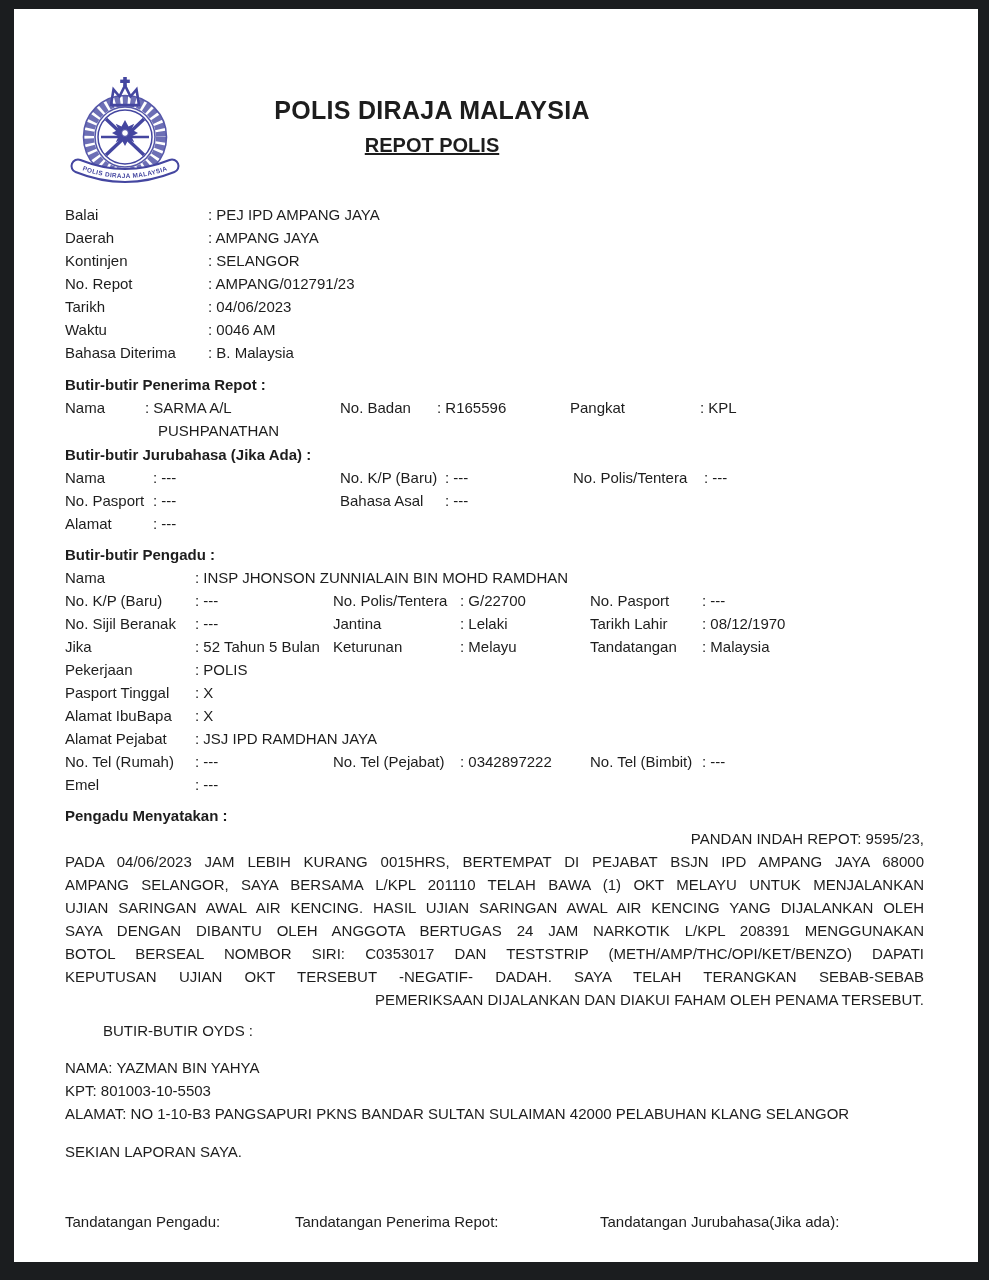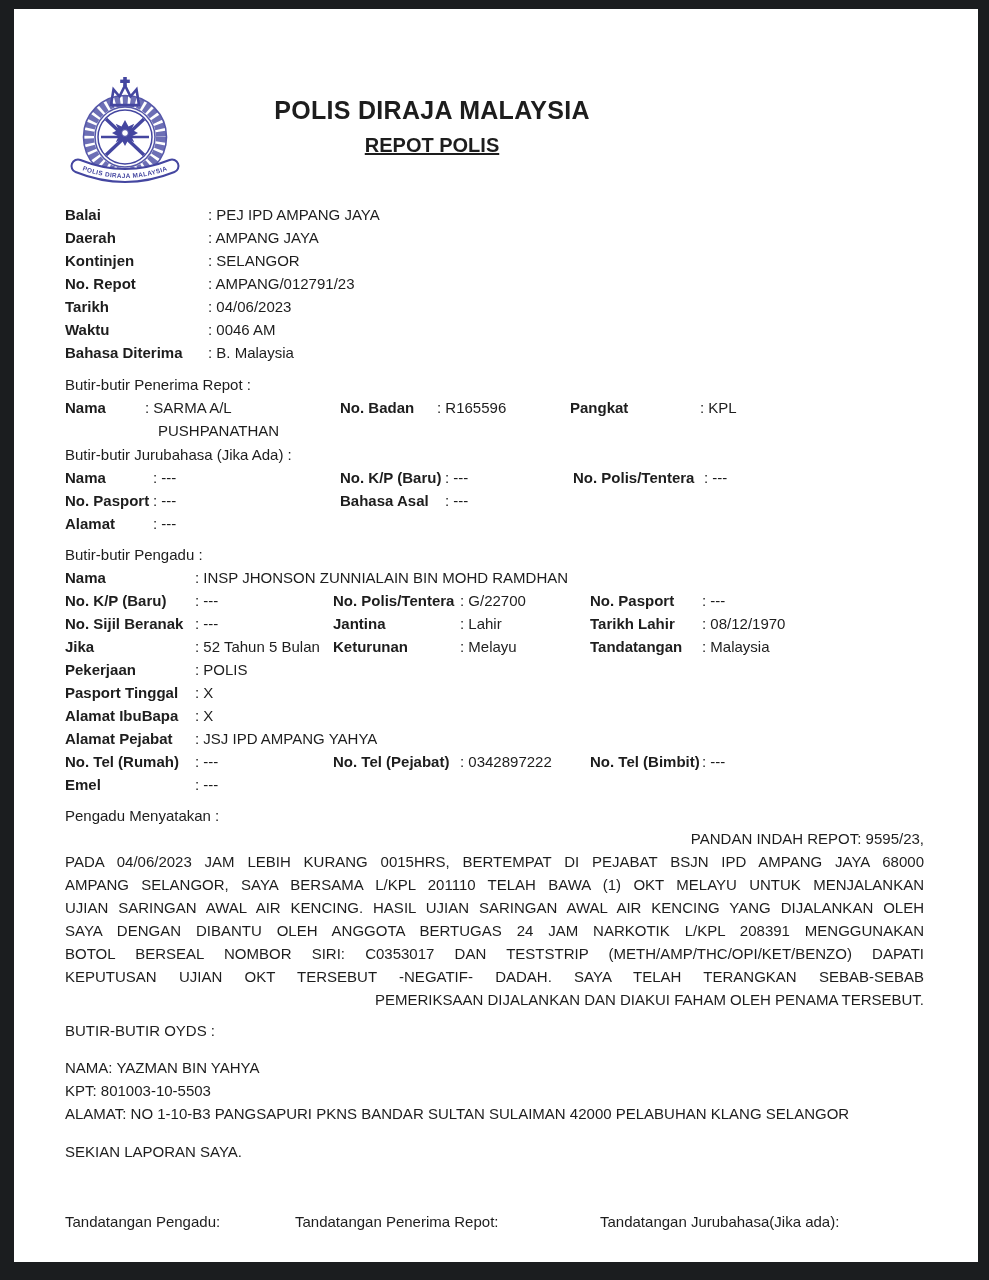--- a/index.html
+++ b/index.html
@@ -23,34 +23,34 @@
   .title-2{font-size:20px;font-weight:bold;line-height:24px;margin-top:9px;text-decoration:underline;}
 
   
   .rows{margin-top:6px;}
   .row{display:grid;}
   .g-top{grid-template-columns:143px 1fr;}
   .g-pen{grid-template-columns:80px 195px 97px 133px 130px 1fr;}
   .g-jur{grid-template-columns:88px 187px 105px 128px 131px 1fr;}
   .g-png{grid-template-columns:130px 138px 127px 130px 112px 1fr;}
   .g-wide{grid-template-columns:130px 1fr;}
-  .lbl{font-weight:bold;}
+  .lbl{font-weight:normal;}
   .v{padding-left:13px;text-indent:-13px;}
   .v::before{content:": ";white-space:pre;}
 
-  .heading{font-weight:normal;margin-top:9px;}
+  .heading{font-weight:bold;margin-top:9px;}
   .heading.mt1{margin-top:1px;}
   .heading.mt6{margin-top:8px;}
   .heading.mt8{margin-top:8px;}
 
   
   .stmt p{margin:0;text-align:justify;text-align-last:justify;}
   .stmt p.plain{text-align:right;text-align-last:auto;}
 
-  .oyds-heading{margin-top:8px;}
+  .oyds-heading{margin-top:8px;margin-left:38px;}
   .oyds-block{margin-top:14px;}
   .oyds-block p{margin:0;}
   .closing{margin-top:15px;}
 
   .sig-row{display:grid;grid-template-columns:230px 305px 1fr;margin-top:47px;}
 </style>
 </head>
 <body>
 
 <div class="paper">
@@ -168,21 +168,21 @@
         <span class="v">---</span>
         <span class="lbl">No. Polis/Tentera</span>
         <span class="v">G/22700</span>
         <span class="lbl">No. Pasport</span>
         <span class="v">---</span>
       </div>
       <div class="row g-png">
         <span class="lbl">No. Sijil Beranak</span>
         <span class="v">---</span>
         <span class="lbl">Jantina</span>
-        <span class="v">Lahir</span>
+        <span class="v">Lelaki</span>
         <span class="lbl">Tarikh Lahir</span>
         <span class="v">08/12/1970</span>
       </div>
       <div class="row g-png">
         <span class="lbl">Jika</span>
         <span class="v">52 Tahun 5 Bulan</span>
         <span class="lbl">Keturunan</span>
         <span class="v">Melayu</span>
         <span class="lbl">Tandatangan</span>
         <span class="v">Malaysia</span>
@@ -194,21 +194,21 @@
       <div class="row g-wide">
         <span class="lbl">Pasport Tinggal</span>
         <span class="v">X</span>
       </div>
       <div class="row g-wide">
         <span class="lbl">Alamat IbuBapa</span>
         <span class="v">X</span>
       </div>
       <div class="row g-wide">
         <span class="lbl">Alamat Pejabat</span>
-        <span class="v">JSJ IPD AMPANG YAHYA</span>
+        <span class="v">JSJ IPD RAMDHAN JAYA</span>
       </div>
       <div class="row g-png">
         <span class="lbl">No. Tel (Rumah)</span>
         <span class="v">---</span>
         <span class="lbl">No. Tel (Pejabat)</span>
         <span class="v">0342897222</span>
         <span class="lbl">No. Tel (Bimbit)</span>
         <span class="v">---</span>
       </div>
       <div class="row g-wide">

